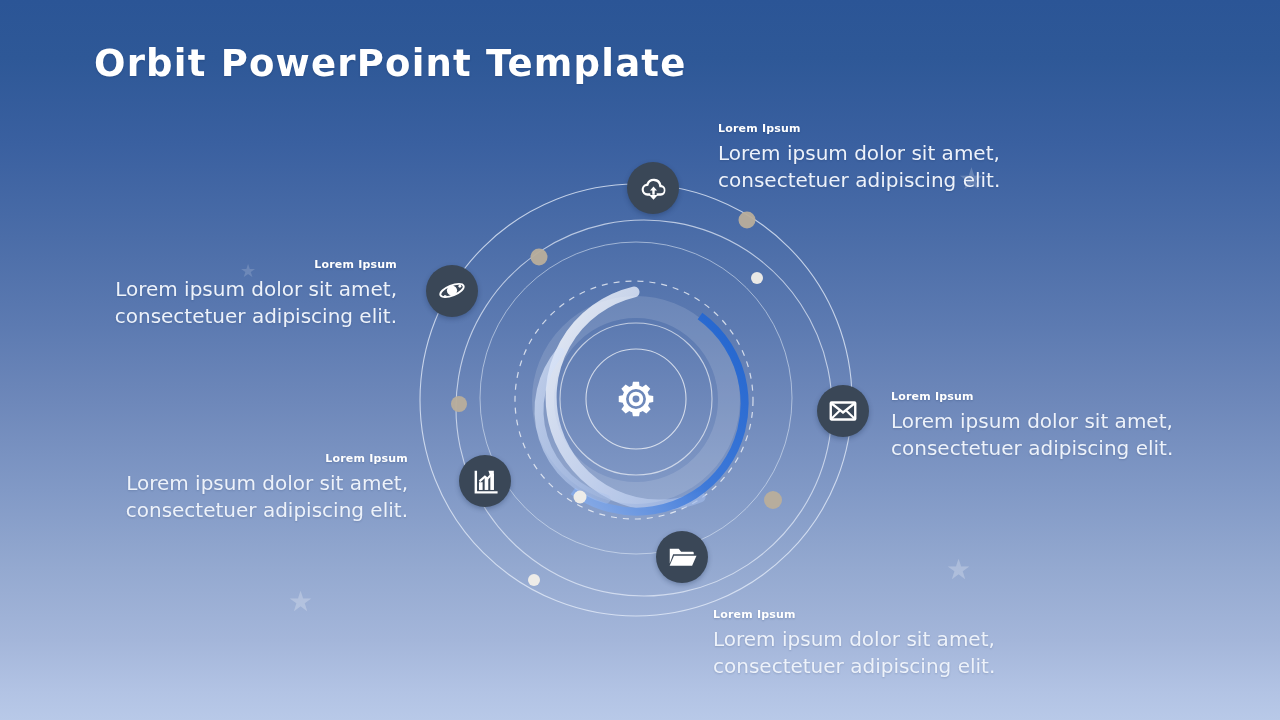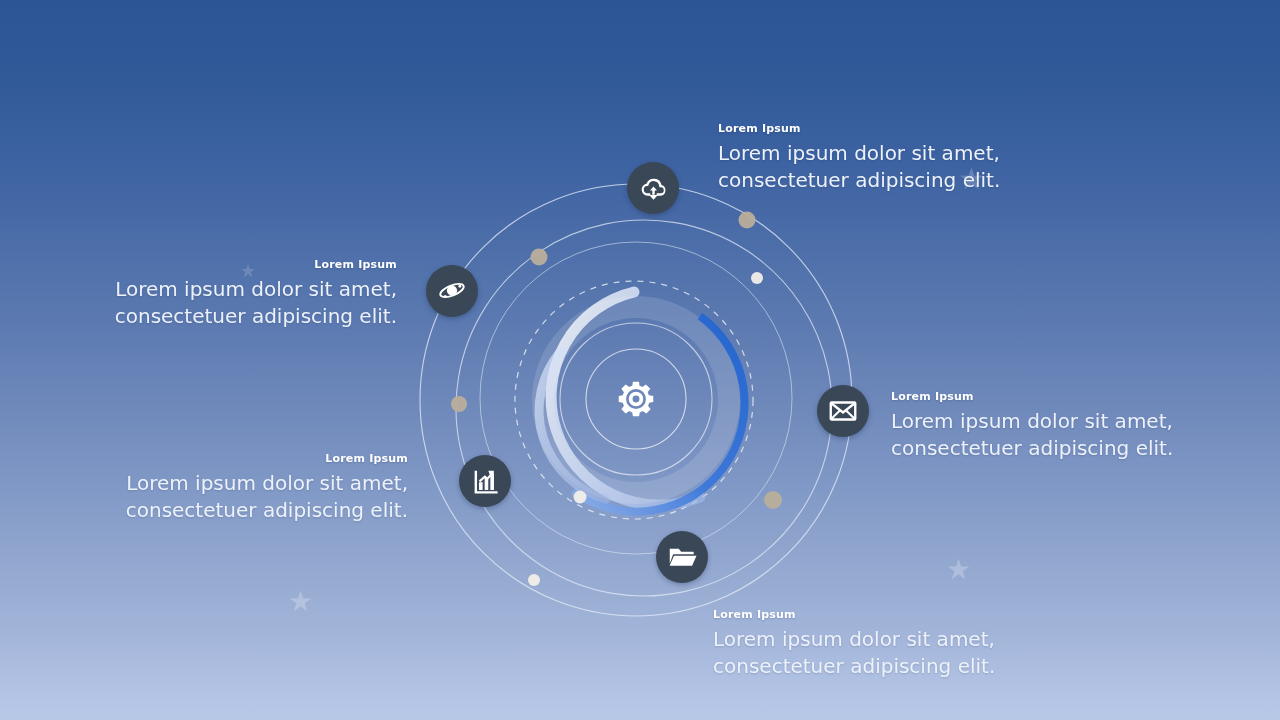--- a/index.html
+++ b/index.html
@@ -89,20 +89,21 @@
     text-shadow: 0 1px 2px rgba(20,40,80,0.18);
   }
   .label.align-right { text-align: right; }
   .label.align-left  { text-align: left; }
 </style>
 </head>
 <body>
 
 <div id="slide">
 
+  <div id="title">Orbit PowerPoint Template</div>
 
   <div class="star" style="left:958px; top:164px; font-size:30px;">★</div>
   <div class="star" style="left:288px; top:588px; font-size:28px; color:rgba(255,255,255,0.24);">★</div>
   <div class="star" style="left:946px; top:556px; font-size:28px; color:rgba(255,255,255,0.24);">★</div>
   <div class="star" style="left:240px; top:262px; font-size:18px; color:rgba(255,255,255,0.16);">★</div>
 
   <svg id="orbit-svg" width="1280" height="720">
     <defs>
       <linearGradient id="gradArcLight" x1="0" y1="0" x2="1" y2="1">
         <stop offset="0%" stop-color="#ffffff" stop-opacity="0.95"></stop>

